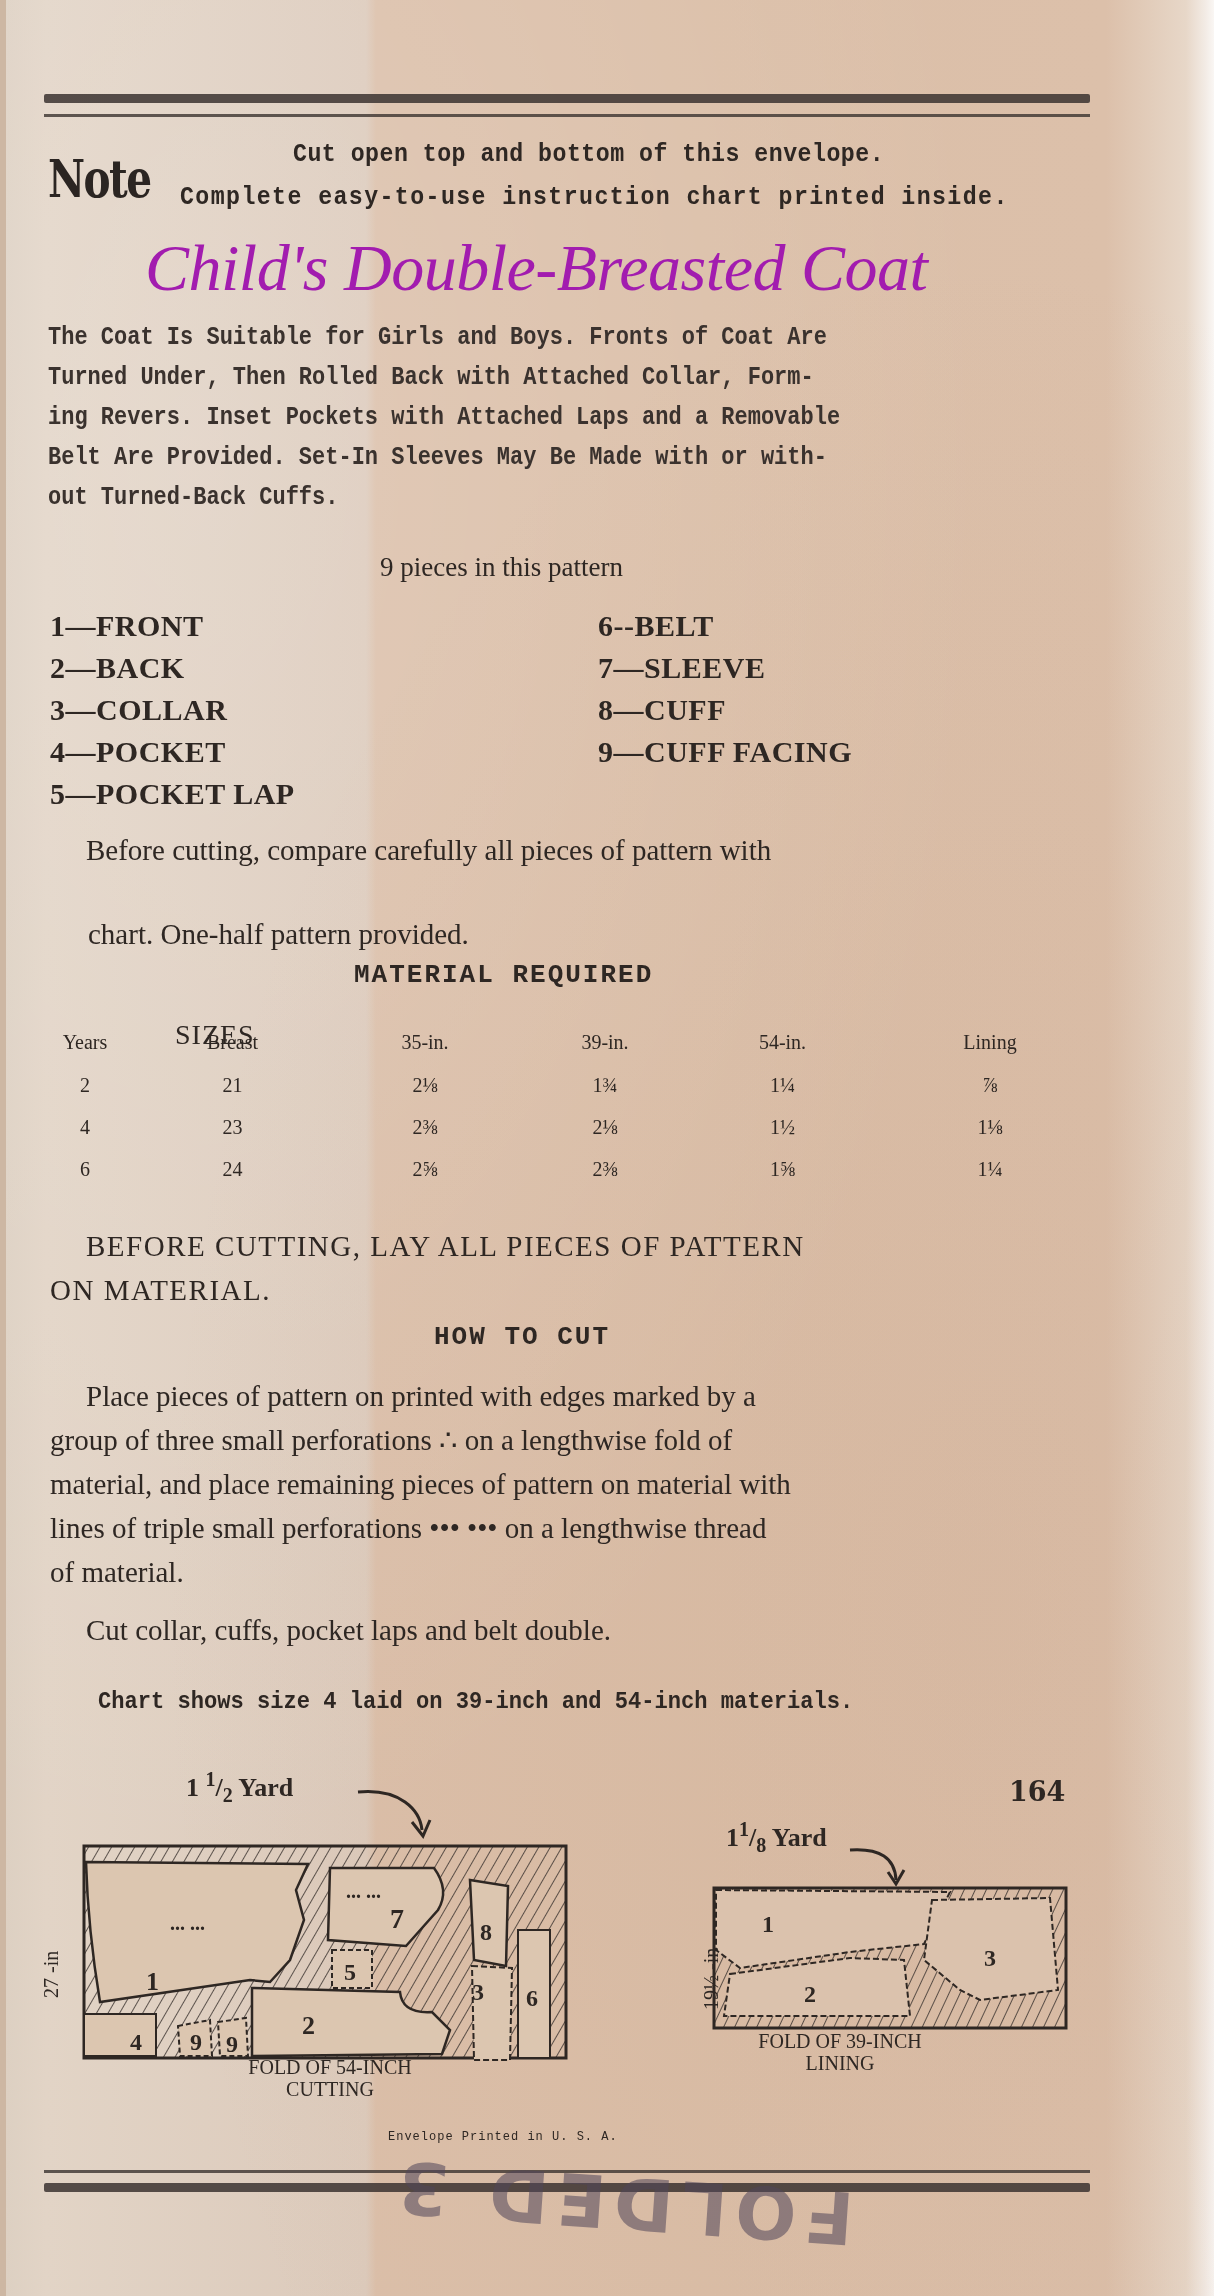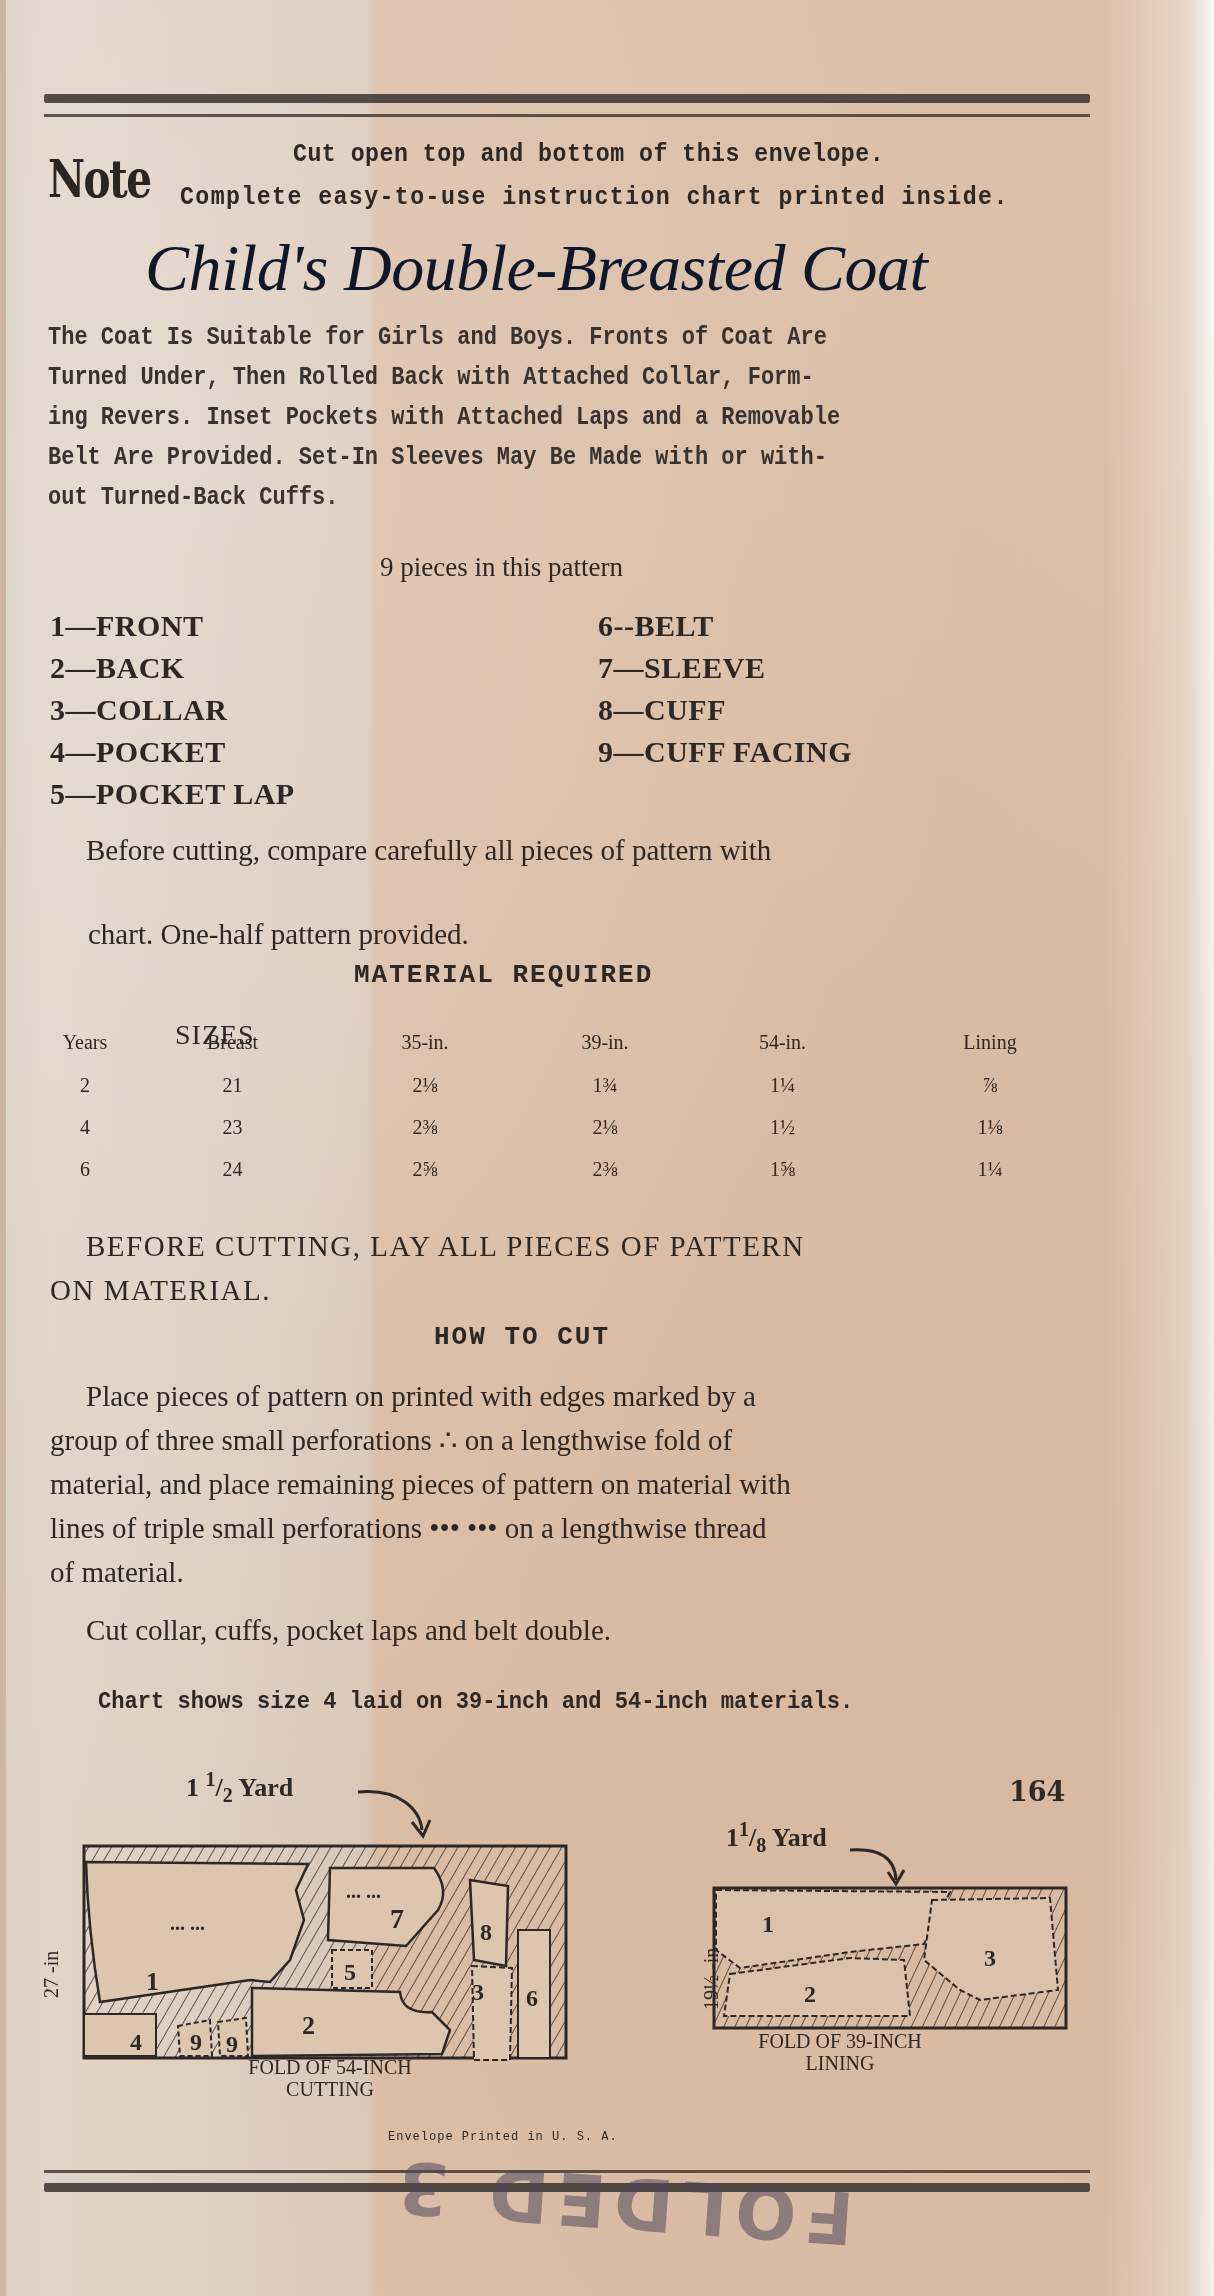--- a/index.html
+++ b/index.html
@@ -21,21 +21,21 @@
   .rule-block { position: absolute; left: 44px; width: 1046px; }
   .rule-thick { height: 9px; background: #3b3330; opacity: 0.85; border-radius: 2px; }
   .rule-thin { height: 3px; background: #3b3330; opacity: 0.8; margin-top: 11px; }
   .rule-block.bottom .rule-thin { margin-top: 0; margin-bottom: 10px; }
 
   .note-row { position: absolute; left: 48px; top: 140px; width: 1050px; height: 80px; text-decoration: underline; }
   .note-word { position: absolute; left: 0; top: 8px; font-family: "DejaVu Serif", serif; font-weight: bold; font-size: 52px; letter-spacing: -2px; transform: scaleX(0.78); transform-origin: left; color: #2b2522; }
   .note-line1 { position: absolute; left: 245px; top: 0; font-family: "Liberation Mono", monospace; font-weight: bold; font-size: 25px; letter-spacing: 0.5px; transform: scaleX(0.93); transform-origin: left; }
   .note-line2 { position: absolute; left: 132px; top: 43px; font-family: "Liberation Mono", monospace; font-weight: bold; font-size: 25px; letter-spacing: 1.5px; transform: scaleX(0.93); transform-origin: left; }
 
-  .title { position: absolute; left: 145px; top: 230px; font-family: "Liberation Serif", serif; font-style: italic; font-size: 66px; color: #0f172a; letter-spacing: -0.5px; }
+  .title { position: absolute; left: 145px; top: 230px; font-family: "Liberation Serif", serif; font-style: italic; font-size: 66px; color: #a21caf; letter-spacing: -0.5px; }
 
   .desc { position: absolute; left: 48px; top: 318px; width: 1060px; font-family: "Liberation Mono", monospace; font-weight: bold; font-size: 25px; line-height: 40px; color: #3a322e; transform: scaleX(0.88); transform-origin: left; text-align: justify; }
   .desc span { display: block; white-space: nowrap; }
 
   .pieces-title { position: absolute; left: 380px; top: 552px; font-size: 27px; }
   .pieces-col { position: absolute; top: 605px; font-size: 30px; line-height: 42px; letter-spacing: 0.5px; font-weight: bold; }
   .pieces-col div { white-space: nowrap; }
 
   .para { position: absolute; font-size: 29px; line-height: 44px; white-space: nowrap; }
   .heading { position: absolute; font-family: "Liberation Mono", monospace; font-weight: bold; font-size: 26px; letter-spacing: 2px; }

